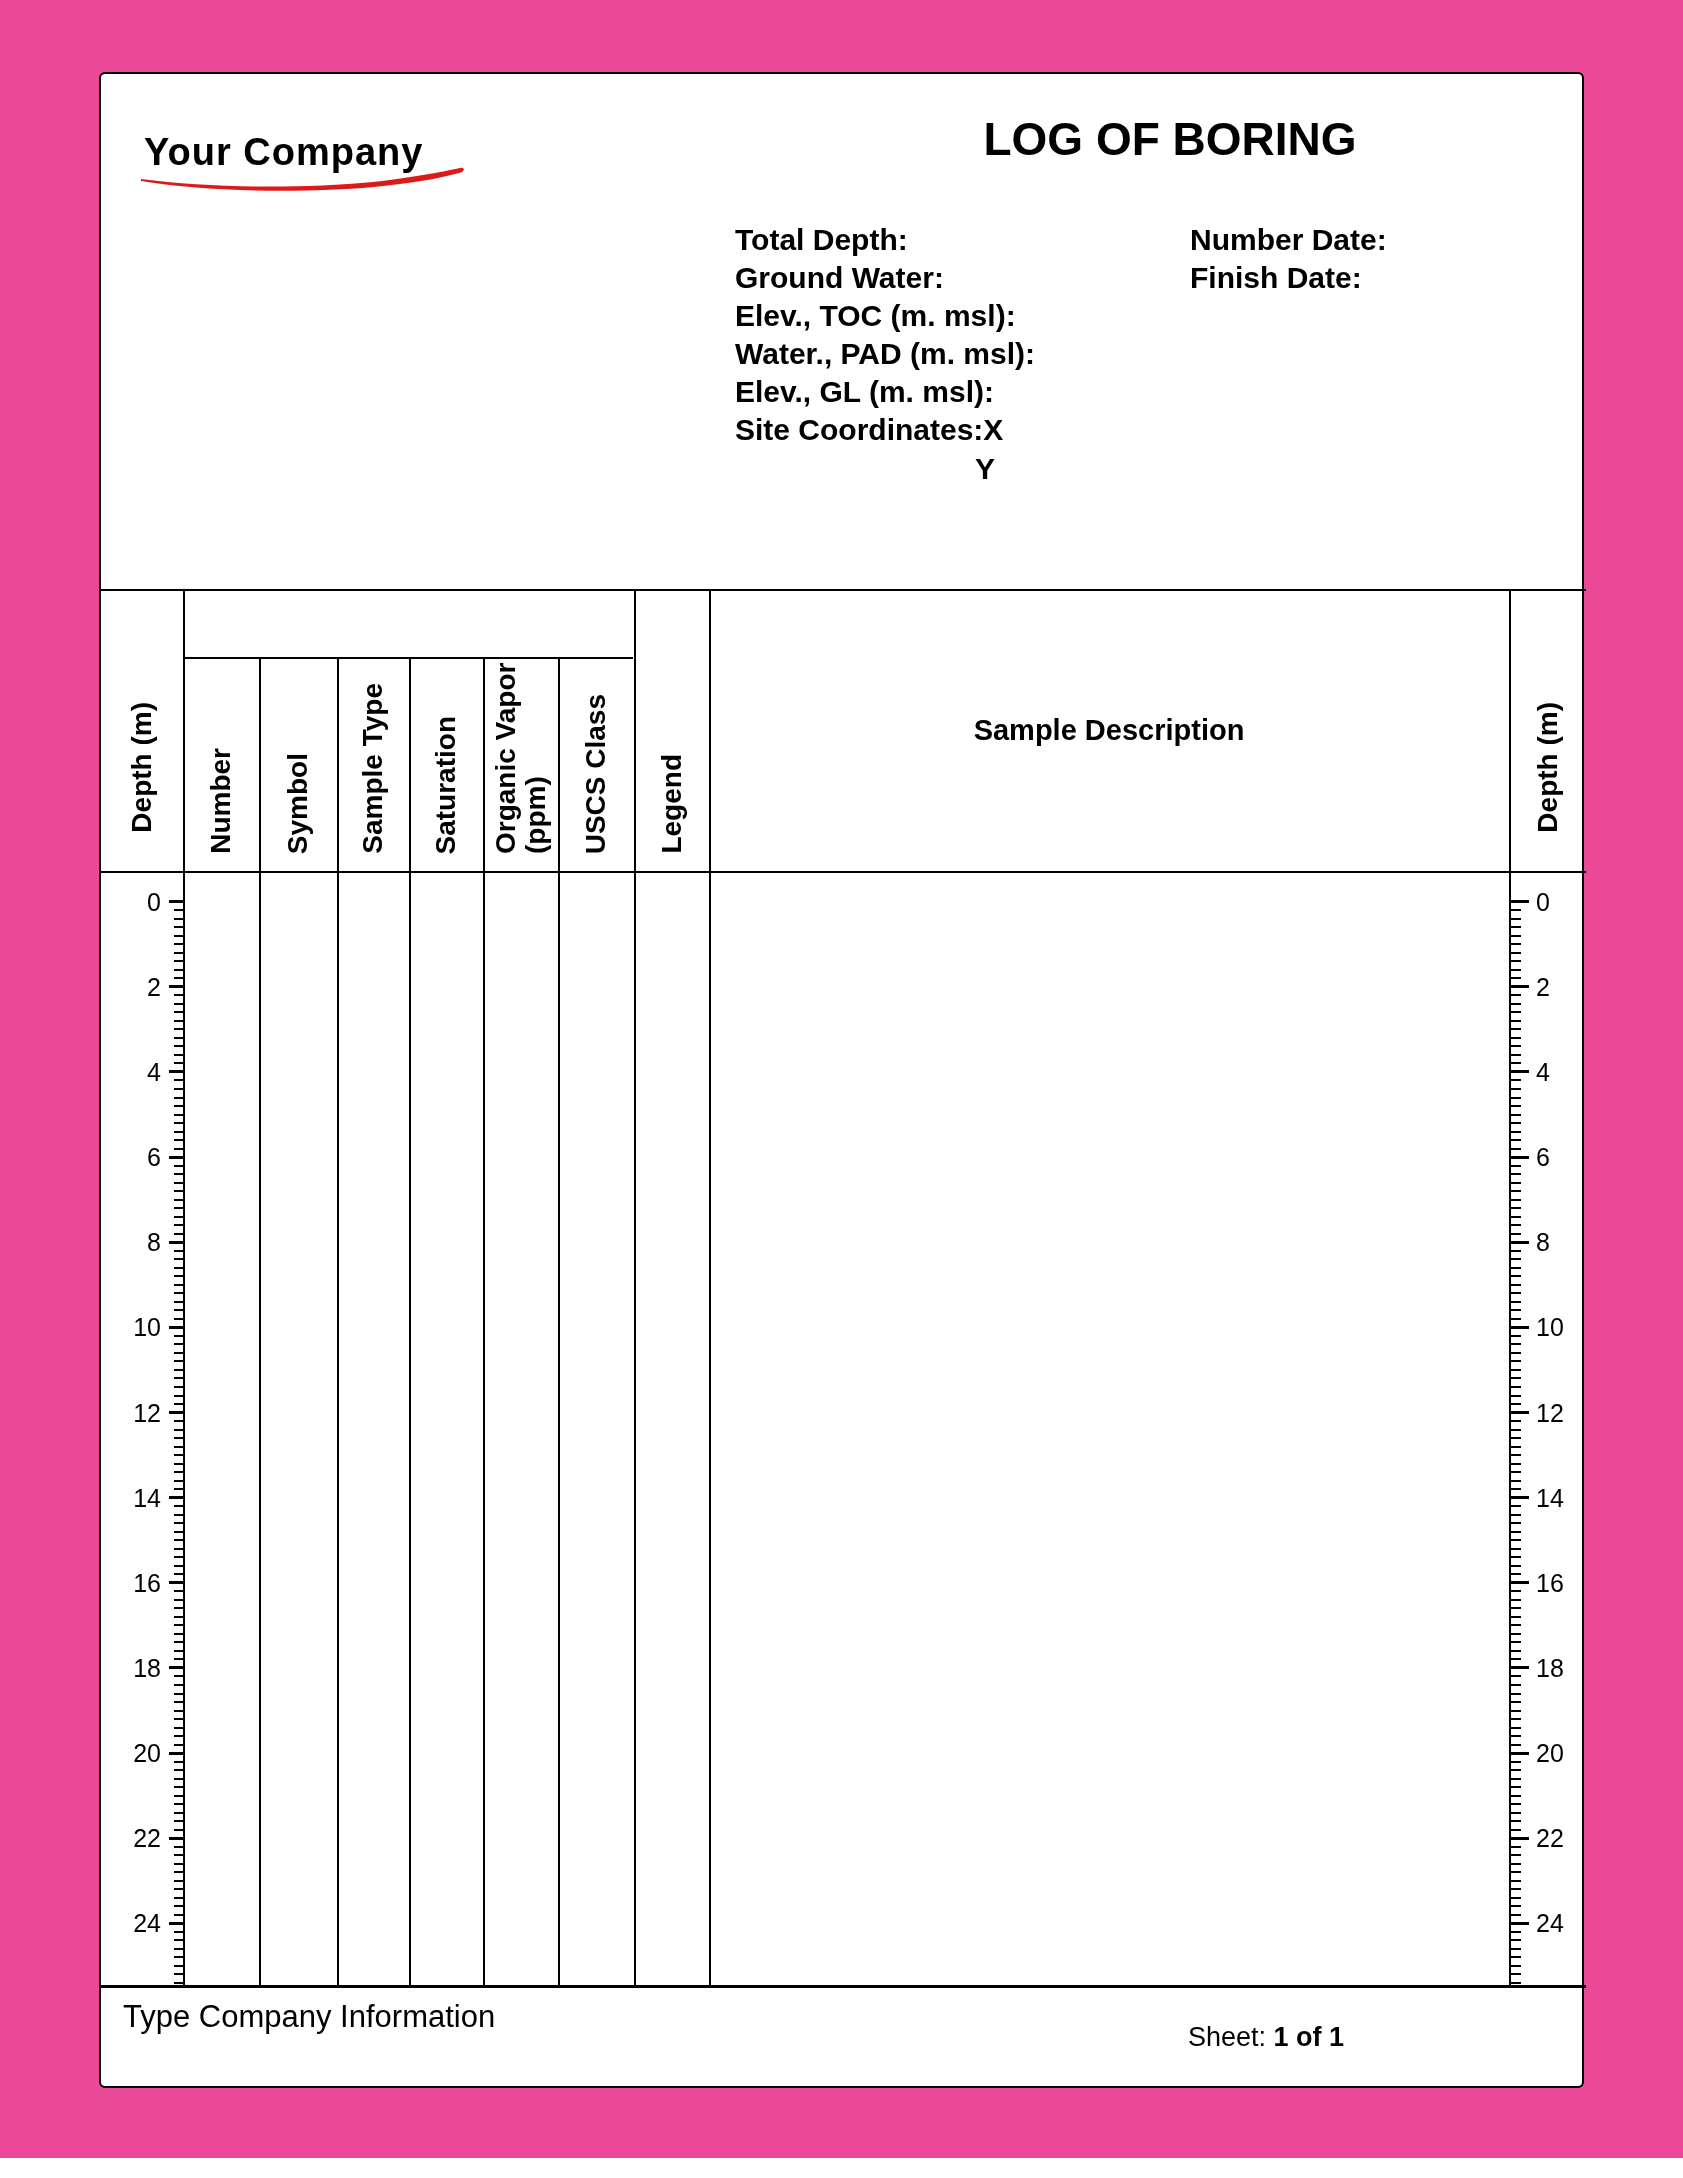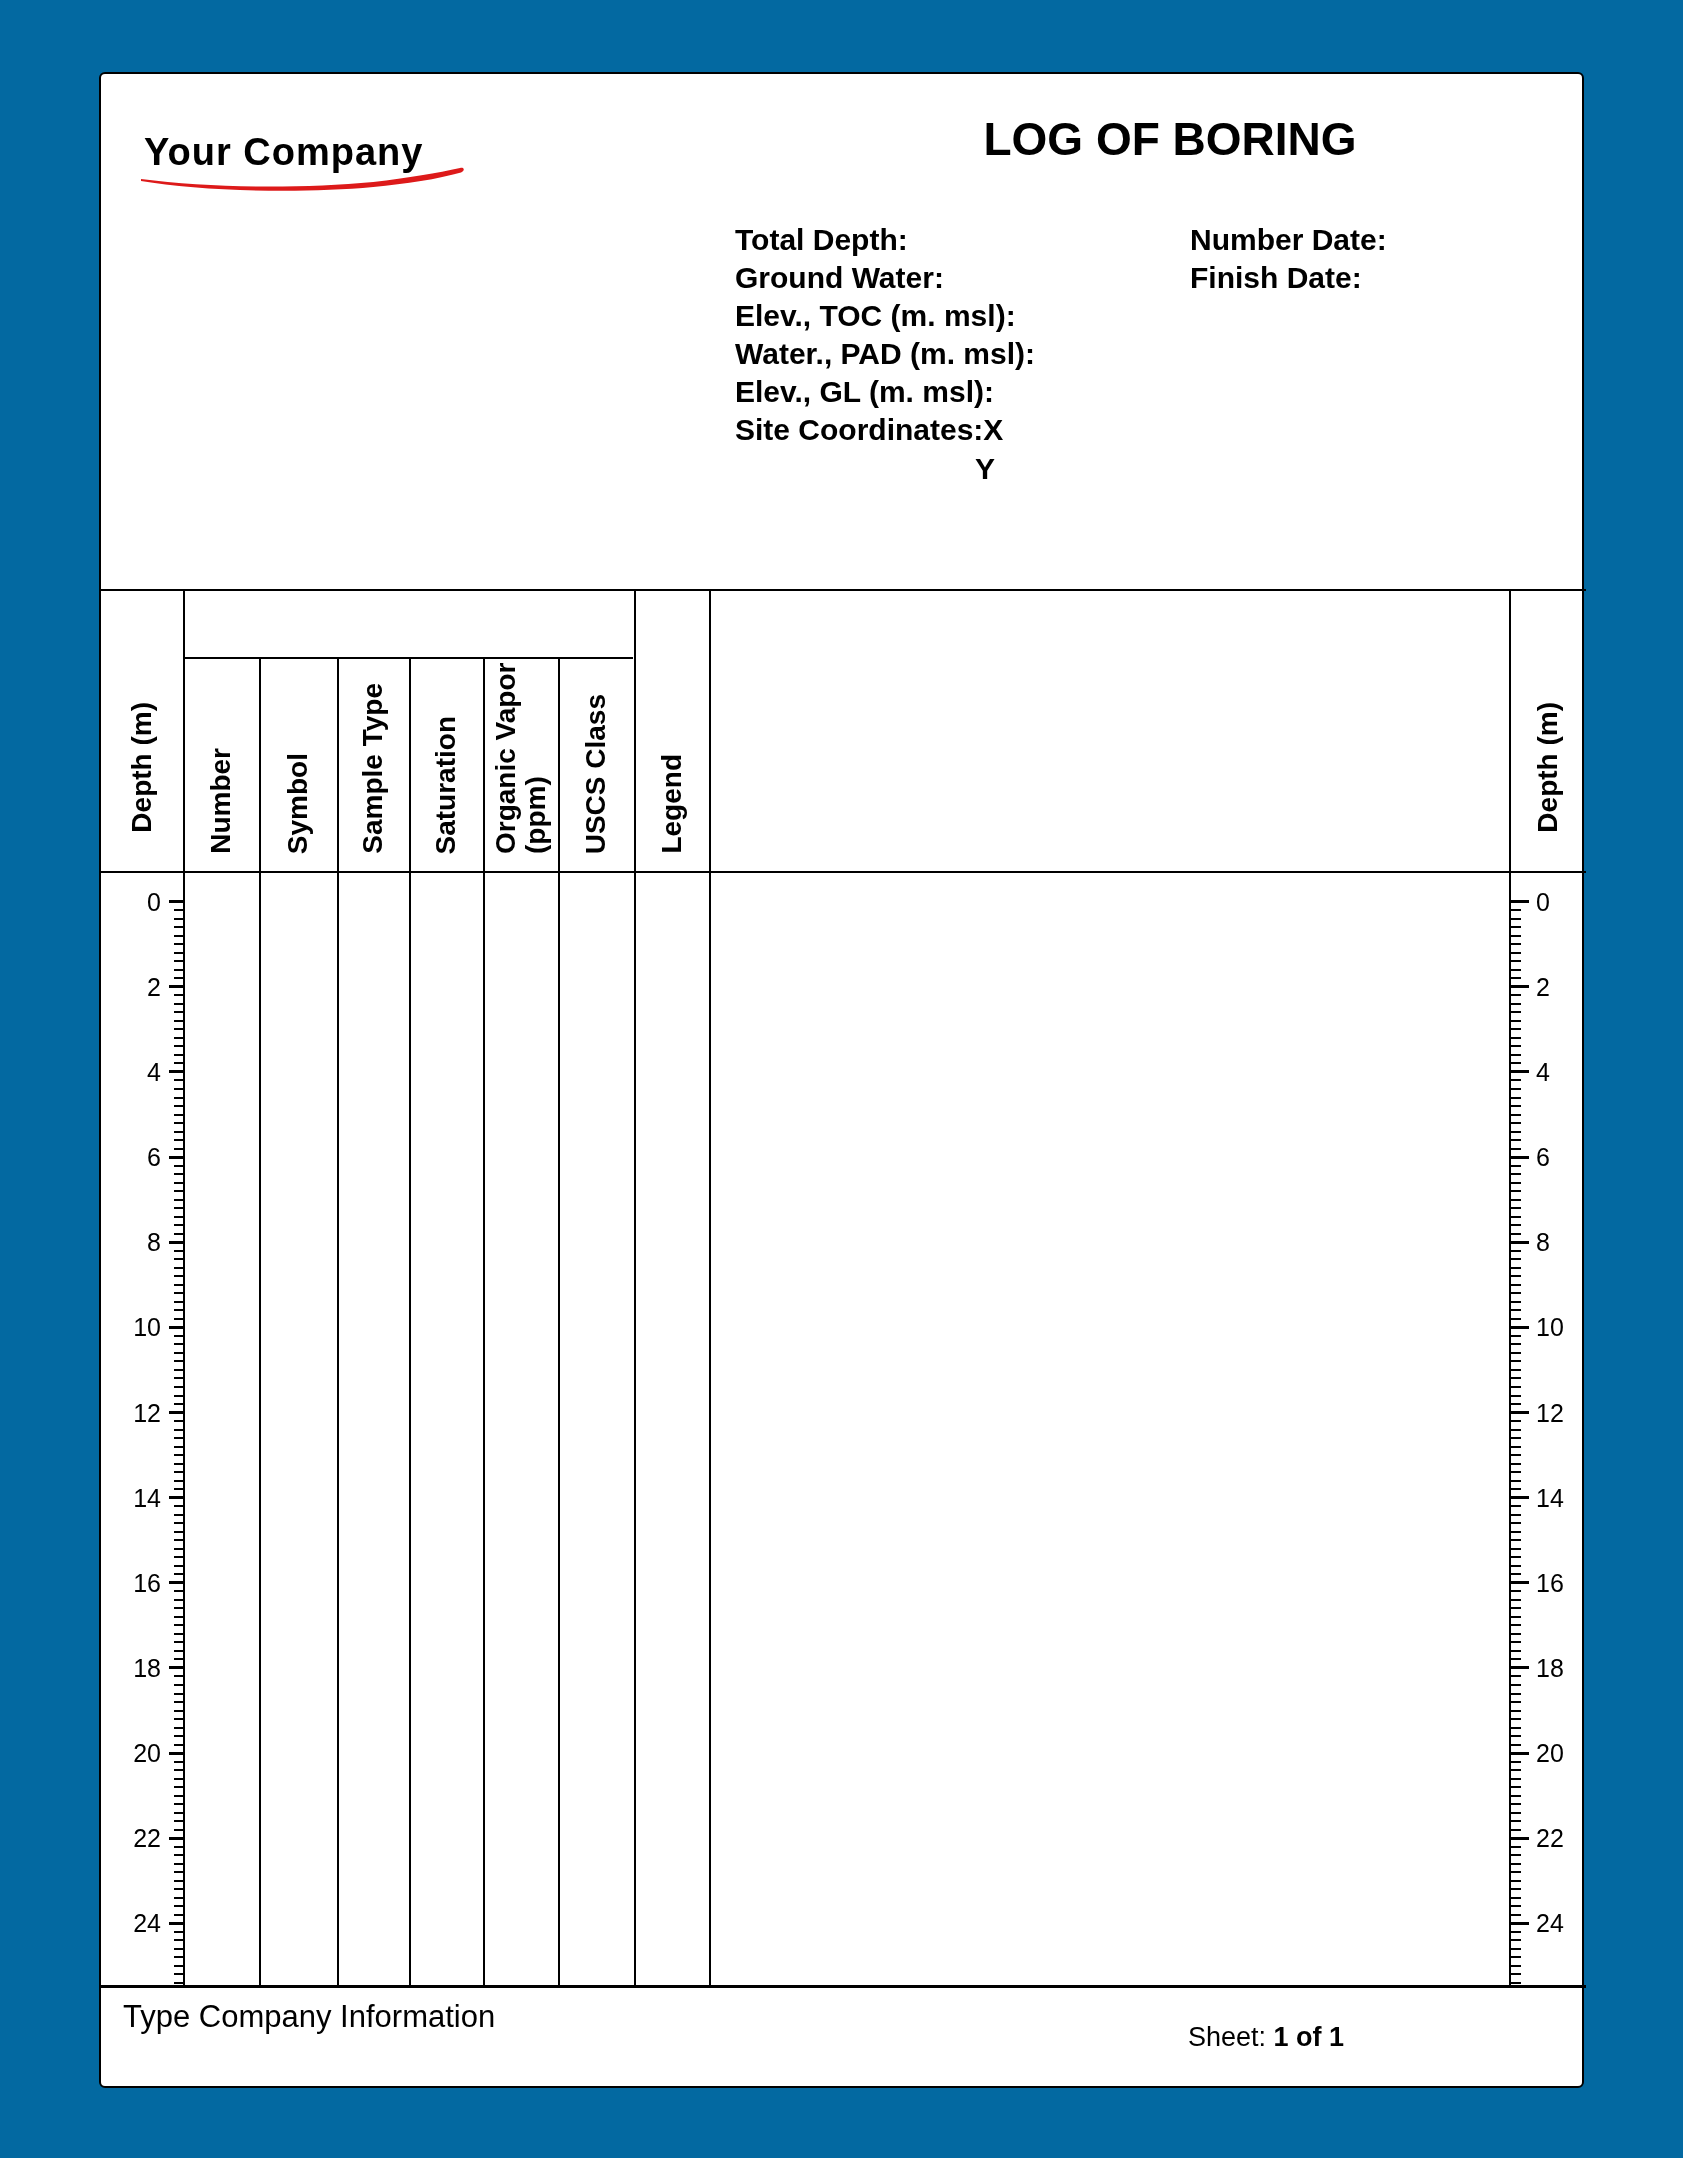--- a/index.html
+++ b/index.html
@@ -1,18 +1,18 @@
 <!DOCTYPE html>
 <html><head>
 <meta charset="utf-8">
 <style>
   *{box-sizing:border-box;margin:0;padding:0}
   html,body{background:#fff}
   body{font-family:"Liberation Sans",sans-serif;color:#000}
-  #canvas{position:relative;width:1683px;height:2158px;background:#0369a1;overflow:hidden}
+  #canvas{position:relative;width:1683px;height:2158px;background:#ec4899;overflow:hidden}
   #sheet{position:absolute;left:99px;top:72px;width:1485px;height:2016px;
          border:2px solid #000;border-radius:6px;background:#fff}
   .line{position:absolute;background:#000}
   
   .logo{position:absolute;left:43px;top:57px;font-size:38px;font-weight:bold;letter-spacing:1px;white-space:nowrap}
   .swoosh{position:absolute;left:38px;top:93px;width:329px;height:28px}
   .title{position:absolute;left:792px;top:38px;width:554px;text-align:center;
          font-size:46px;font-weight:bold;white-space:nowrap}
   .infocol{position:absolute;top:147px}
   .inforow{height:38px;line-height:38px;font-size:30px;font-weight:bold;white-space:nowrap}
@@ -86,20 +86,23 @@
         </div>
         <div class="rotcell" style="left: 382px; top: 583px; width: 75px; height: 214px; padding-bottom: 17px;">
           <div class="vt">Organic Vapor (ppm)</div>
         </div>
         <div class="rotcell" style="left: 457px; top: 583px; width: 75px; height: 214px; padding-bottom: 17px;">
           <div class="vt">USCS Class</div>
         </div>
       </div>
     <div class="rotcell" style="left:533px;top:515px;width:75px;height:282px;padding-bottom:17px">
       <div class="vt vt-big">Legend</div>
+    </div>
+    <div class="hcell" style="left:608px;top:515px;width:800px;height:282px">
+      <span class="desc-lbl">Sample Description</span>
     </div>
     <div class="rotcell" style="left:1408px;top:515px;width:77px;height:282px;padding-bottom:38px">
       <div class="vt vt-big">Depth (m)</div>
     </div>
 
     <div id="gridlines">
         <div class="line" style="left: 82px; top: 515px; width: 2px; height: 1396px;"></div>
         <div class="line" style="left: 533px; top: 515px; width: 2px; height: 1396px;"></div>
         <div class="line" style="left: 608px; top: 515px; width: 2px; height: 1396px;"></div>
         <div class="line" style="left: 1408px; top: 515px; width: 2px; height: 1396px;"></div>

